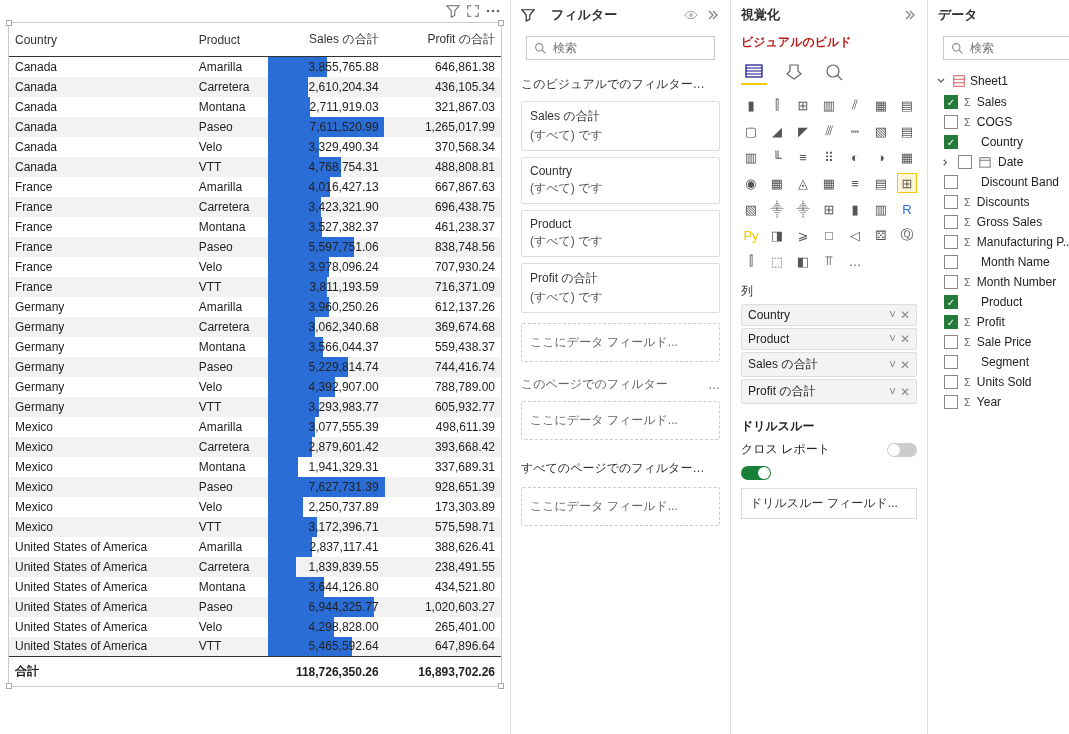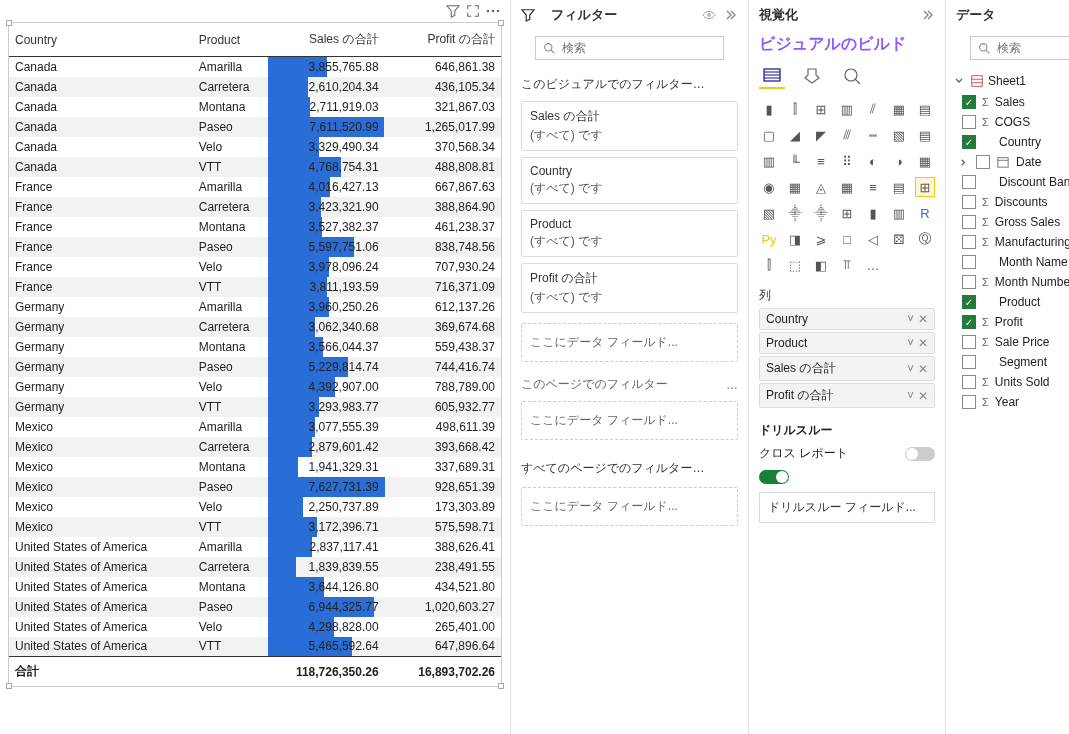--- a/index.html
+++ b/index.html
@@ -1,20 +1,20 @@
 <!DOCTYPE html>
 <html><head>
 <meta charset="utf-8">
 <style>
 * { box-sizing: border-box; margin: 0; padding: 0; font-family: "Segoe UI", "Yu Gothic UI", sans-serif; }
 body { display: flex; width: 1069px; height: 734px; background: #fff; font-size: 12px; color: #222; }
 .panel { border-left: 1px solid #e0e0e0; display: flex; flex-direction: column; }
 .panel-header { display: flex; align-items: center; padding: 6px 10px; font-size: 13px; font-weight: 600; color: #333; justify-content: space-between; }
 .panel-header .right { display: flex; gap: 8px; align-items: center; color: #666; }
-.sub-header { padding: 4px 10px; font-size: 16px; color: #8b5cf6; font-weight: 600; }
+.sub-header { padding: 4px 10px; font-size: 12px; color: #b91c1c; font-weight: 600; }
 
 
 .main { flex: 0 0 510px; padding: 0 8px 8px 8px; position: relative; }
 .toolbar-icons { display: flex; justify-content: flex-end; gap: 6px; padding: 4px 2px; color: #555; }
 .table-wrap { border: 1px solid #ccc; position: relative; }
 .corner { position: absolute; width: 6px; height: 6px; border: 1px solid #aaa; background: #fff; }
 .tl { left: -3px; top: -3px; } .tr { right: -3px; top: -3px; } .bl { left: -3px; bottom: -3px; } .br { right: -3px; bottom: -3px; }
 table { width: 100%; border-collapse: collapse; font-size: 12px; }
 thead th { text-align: left; padding: 8px 6px; font-weight: 400; border-bottom: 1px solid #333; color: #333; }
 thead th.num { text-align: right; }
@@ -22,21 +22,21 @@
 tbody tr:nth-child(even) td { background: #f2f2f2; }
 td.num { text-align: right; font-variant-numeric: tabular-nums; }
 td.bar-cell { position: relative; text-align: right; padding-left: 4px; }
 td.bar-cell .bar { position: absolute; left: 0; top: 0; bottom: 0; background: #2a6dd6; }
 td.bar-cell .val { position: relative; z-index: 1; }
 tfoot td { font-weight: 700; border-top: 1px solid #333; padding: 6px; }
 tfoot td.num { text-align: right; }
 
 
 .filters { flex: 0 0 195px; }
-.search-box { margin: 6px 24px; display: flex; align-items: flex-end; border: 1px solid #ccc; padding: 4px 6px; gap: 6px; color: #666; }
+.search-box { margin: 6px 15px; display: flex; align-items: flex-end; border: 1px solid #ccc; padding: 4px 6px; gap: 6px; color: #666; }
 .search-box input { border: none; outline: none; flex: 1; font-size: 12px; }
 .filter-section-title { padding: 10px 10px 6px 10px; font-size: 12px; color: #333; }
 .filter-card { margin: 2px 10px 6px 10px; border: 1px solid #ddd; border-radius: 2px; padding: 6px 8px; font-size: 12px; }
 .filter-card .fname { color: #333; margin-bottom: 2px; }
 .filter-card .fval { color: #555; }
 .drop-box { margin: 4px 10px 10px 10px; border: 1px dashed #ccc; border-radius: 2px; padding: 10px 8px; color: #666; text-align: left; font-size: 12px; }
 .ellipsis-row { padding: 4px 10px; color: #666; display: flex; justify-content: space-between; align-items: center; }
 
 
 .viz { flex: 0 0 180px; }
@@ -147,21 +147,21 @@
           <tr>
             <td>France</td>
     <td>Amarilla</td>
     <td class="bar-cell"><span class="bar" style="width:52.7%"></span><span class="val">4,016,427.13</span></td>
     <td class="num">667,867.63</td>
           </tr>
           <tr>
             <td>France</td>
     <td>Carretera</td>
     <td class="bar-cell"><span class="bar" style="width:44.9%"></span><span class="val">3,423,321.90</span></td>
-    <td class="num">388,864.90</td>
+    <td class="num">696,438.75</td>
           </tr>
           <tr>
             <td>France</td>
     <td>Montana</td>
     <td class="bar-cell"><span class="bar" style="width:46.2%"></span><span class="val">3,527,382.37</span></td>
     <td class="num">461,238.37</td>
           </tr>
           <tr>
             <td>France</td>
     <td>Paseo</td>

